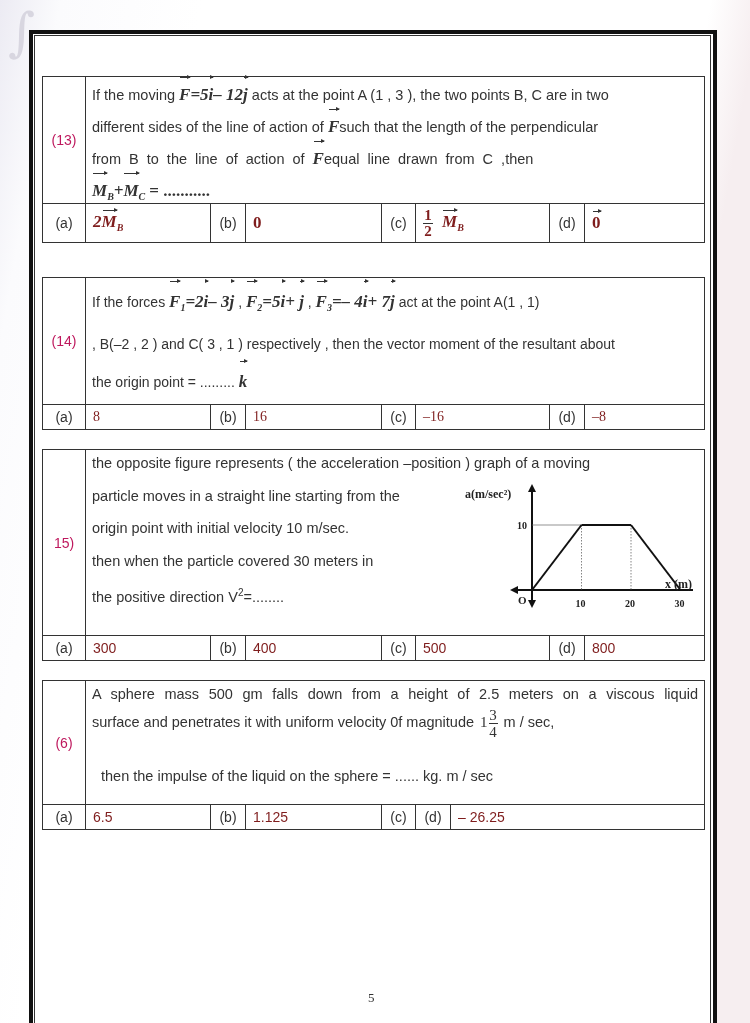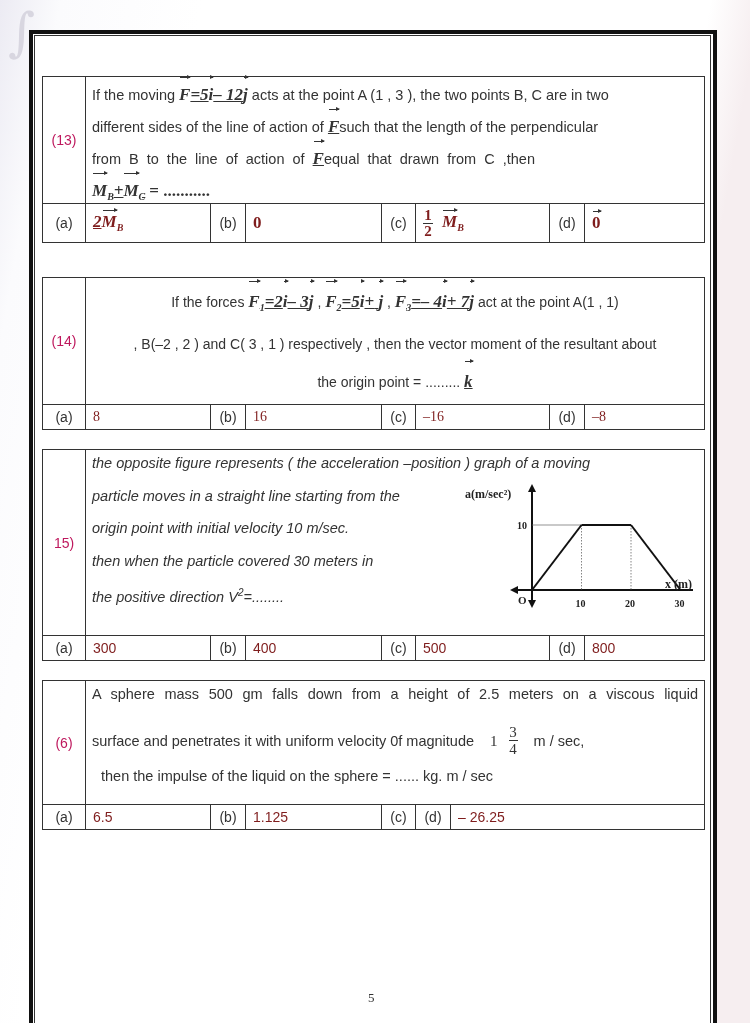--- a/index.html
+++ b/index.html
@@ -47,21 +47,21 @@
   }
   .ans .val {
     flex: none; border-right: 1.5px solid #333; display: flex; align-items: center;
     padding-left: 7px; font-size: 14px; color: #7f1d1d; box-sizing: border-box;
   }
   .ans .val:last-child { border-right: none; }
   .l1 { width: 42px; } .v1 { width: 125px; }
   .l2 { width: 34px; } .v2 { width: 136px; }
   .l3 { width: 33px; } .v3 { width: 134px; }
   .l4 { width: 34px; } .v4 { width: 122px; }
-  .math { font-family: "Liberation Serif", serif; font-weight: bold; font-style: italic; font-size: 17px; text-decoration: underline; }
+  .math { font-family: "Liberation Serif", serif; font-weight: bold; font-style: italic; font-size: 17px; }
   .mathr { font-family: "Liberation Serif", serif; font-weight: bold; font-size: 17px; }
   .serif { font-family: "Liberation Serif", serif; }
   .vec { position: relative; display: inline-block; }
   .vec::before {
     content: ""; position: absolute; left: 1px; right: 0; top: -2px; border-top: 1.2px solid #333;
   }
   .vec::after {
     content: ""; position: absolute; right: -1px; top: -4.5px; border-left: 4px solid #333;
     border-top: 2.5px solid transparent; border-bottom: 2.5px solid transparent;
   }
@@ -92,21 +92,21 @@
         <span>If the moving</span>
         <span class="math"><span class="vec">F</span><span class="mathr">=5</span><span class="vec">i</span><span class="mathr">– 12</span><span class="vec">j</span></span>
         <span>acts at the point A (1 , 3 ), the two points B, C are in two</span>
       </div>
       <div style="text-align:justify;">
         <span>different sides of the line of action of</span>
         <span class="math vec">F</span><span>such that the length of the perpendicular</span>
       </div>
       <div style="word-spacing:4px;">
         <span>from  B  to  the  line  of  action  of</span>
-        <span class="math vec">F</span><span>equal  that  drawn  from  C  ,then</span>
+        <span class="math vec">F</span><span>equal  line  drawn  from  C  ,then</span>
       </div>
       <div>
         <span class="math"><span class="vec">M</span><sub>B</sub><span class="mathr">+</span><span class="vec">M</span><sub>C</sub></span>
         <span class="mathr">= ...........</span>
       </div>
     </div>
   </div>
   <div class="ans" style="height:38px;">
     <div class="lab l1">(a)</div>
     <div class="val v1">
@@ -128,21 +128,21 @@
     <div class="lab l4">(d)</div>
     <div class="val v4">
         <span class="mathr vec">0</span>
       </div>
   </div>
 </div>
 
 <div class="qbox" style="top:277px;">
   <div class="qrow" style="height:126px;">
     <div class="qnum">(14)</div>
-    <div class="qtext" style="line-height:37px; padding-top:5px; font-size:14px;text-align:center;">
+    <div class="qtext" style="line-height:37px; padding-top:5px; font-size:14px;">
       <div>
         <span>If the forces</span>
         <span class="math"><span class="vec">F</span><sub>1</sub><span class="mathr">=2</span><span class="vec">i</span><span class="mathr">– 3</span><span class="vec">j</span></span> ,
         <span class="math"><span class="vec">F</span><sub>2</sub><span class="mathr">=5</span><span class="vec">i</span><span class="mathr">+</span> <span class="vec">j</span></span> ,
         <span class="math"><span class="vec">F</span><sub>3</sub><span class="mathr">=– 4</span><span class="vec">i</span><span class="mathr">+ 7</span><span class="vec">j</span></span>
         <span>act at the point A(1 , 1)</span>
       </div>
       <div>, B(–2 , 2 ) and C( 3 , 1 ) respectively , then the vector moment of the resultant about</div>
       <div>
         <span>the origin point = .........</span>
@@ -158,21 +158,21 @@
     <div class="lab l3">(c)</div>
     <div class="val v3 serif">–16</div>
     <div class="lab l4">(d)</div>
     <div class="val v4 serif">–8</div>
   </div>
 </div>
 
 <div class="qbox" style="top:449px;">
   <div class="qrow" style="height:185px; position:relative;">
     <div class="qnum">15)</div>
-    <div class="qtext" style="line-height:32.5px; font-size:14.5px; padding-top:-2px;font-style:italic;">
+    <div class="qtext" style="line-height:32.5px; font-size:14.5px; padding-top:-2px;">
       <div style="margin-top:-3px;">the opposite figure represents ( the acceleration –position ) graph of a moving</div>
       <div>particle moves in a straight line starting from the</div>
       <div>origin point with initial velocity 10 m/sec.</div>
       <div>then when the particle covered 30 meters in</div>
       <div><span>the positive direction  V</span><sup style="font-size:10px;">2</sup><span>=........</span></div>
     </div>
     <svg class="chart" width="240" height="140" id="chart-svg">
       <defs>
         <marker id="arr" markerWidth="8" markerHeight="8" refX="6" refY="4" orient="auto" markerUnits="userSpaceOnUse">
           <path d="M0,0 L8,4 L0,8 Z" fill="#111"></path>
@@ -209,21 +209,21 @@
     <div class="lab l4">(d)</div>
     <div class="val v4">800</div>
   </div>
 </div>
 
 <div class="qbox" style="top:680px;">
   <div class="qrow" style="height:123px;">
     <div class="qnum">(6)</div>
     <div class="qtext" style="padding:0; font-size:14.5px;">
       <div style="padding:0 6px; line-height:26px; text-align:justify; text-align-last:justify;">A sphere mass 500 gm falls down from a height of 2.5 meters on a viscous liquid</div>
-      <div style="padding:0 6px; height:50px; display:flex; align-items:flex-end; gap:16px;">
+      <div style="padding:0 6px; height:50px; display:flex; align-items:flex-start; gap:6px;">
         <span>surface and penetrates it with uniform velocity 0f magnitude</span>
         <span class="serif" style="font-size:15px;">1</span>
           <span class="fracn" style="margin-left:-5px;">
             <span>3</span>
             <span class="bar"></span>
             <span>4</span>
           </span>
         <span>m / sec,</span>
       </div>
       <div style="padding-left:16px; line-height:38px; margin-left:-1px;">then the impulse of the liquid on the sphere = ...... kg. m / sec</div>

